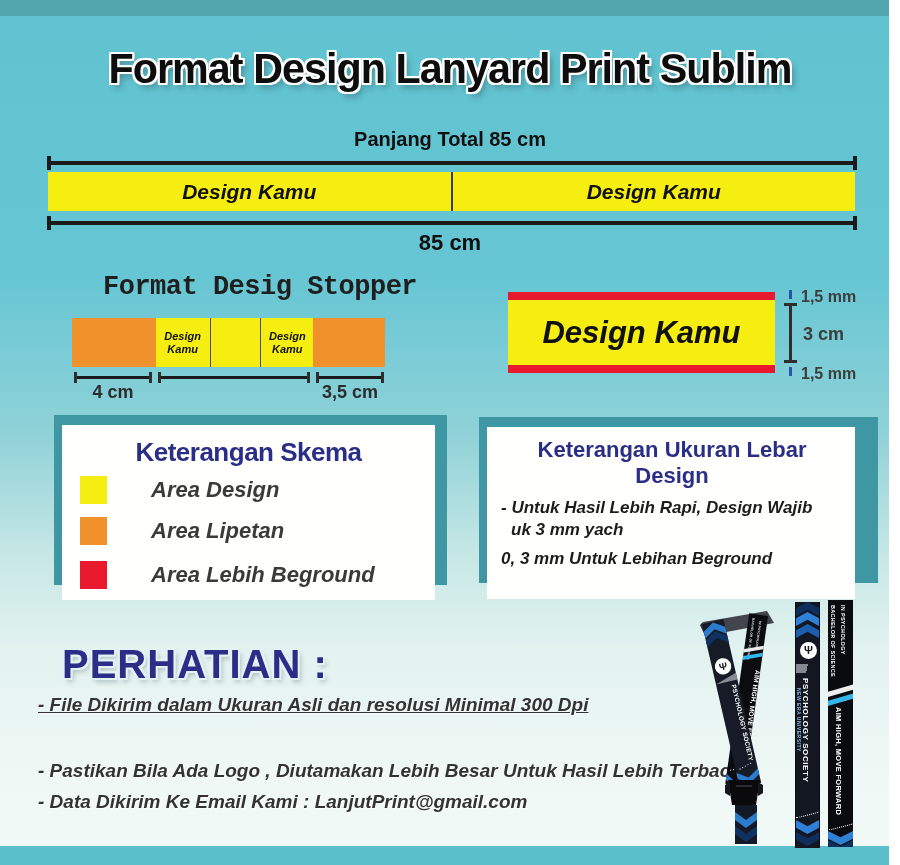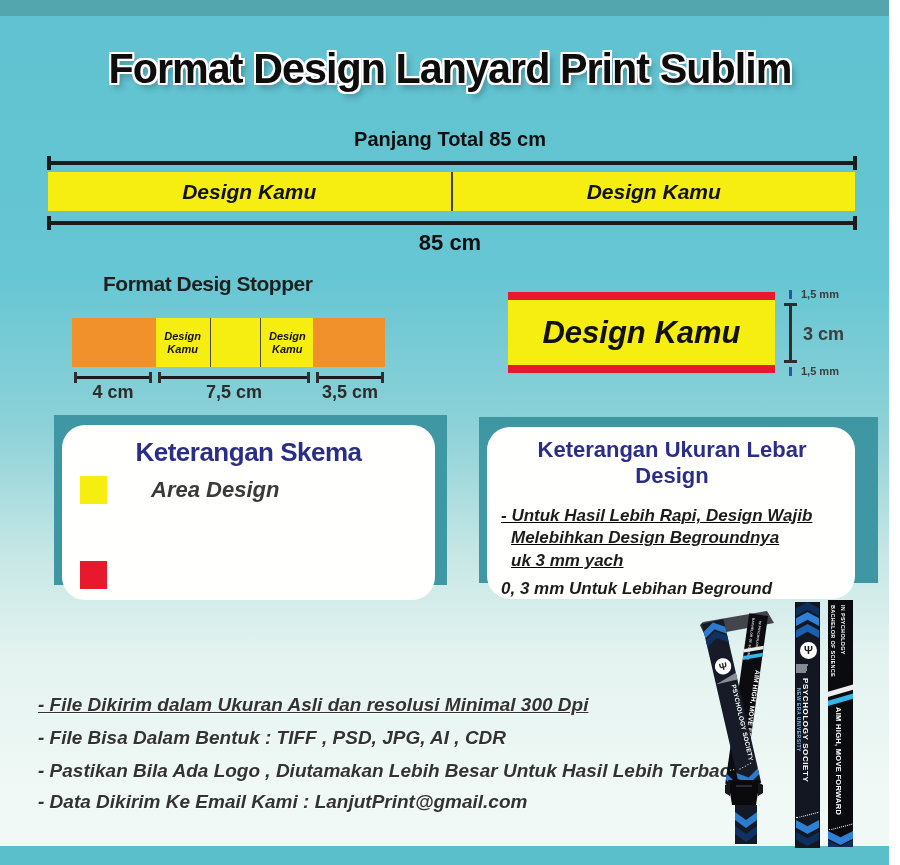--- a/index.html
+++ b/index.html
@@ -26,43 +26,43 @@
 
   .lbl-panjang{ left:0; top:128px; width:900px; text-align:center; font-size:20px; font-weight:bold; color:#101010; }
   .lbl-85{ left:0; top:230px; width:900px; text-align:center; font-size:22px; font-weight:bold; color:#101010; }
 
   
   .topbar{ left:48px; top:172px; width:807px; height:39px; background:#f6ee10; display:flex; }
   .topbar .half{ flex:1; display:flex; align-items:center; justify-content:center; font-size:21px; font-weight:bold; font-style:italic; color:#111; }
   .topbar .divider{ width:2px; background:#3c3c3c; }
 
   
-  .stopper-h{ left:103px; top:272px; font-size:21px; font-weight:800; color:#1f1f1f; letter-spacing:-.5px; }
+  .stopper-h{ left:103px; top:272px; font-size:27px; font-weight:800; color:#1f1f1f; letter-spacing:-.5px;font-family:Liberation Mono, monospace; }
   .stopbar{ left:72px; top:318px; width:313px; height:49px; display:flex; }
   .seg{ height:100%; display:flex; align-items:center; justify-content:center; text-align:center; }
   .seg.orange{ background:#f0912c; }
   .seg.yellow{ background:#f6ee10; }
   .seg .seglbl{ font-size:11px; font-weight:bold; font-style:italic; color:#111; line-height:1.15; }
   .segdiv{ width:1.5px; height:100%; background:#4e4e3a; }
   .dim-lbl{ font-size:18px; font-weight:bold; color:#2c2c2c; text-align:center; }
 
   
   .specbox{ left:508px; top:292px; width:267px; height:81px; display:flex; flex-direction:column; }
   .specbox .red{ height:8px; background:#e8192c; }
   .specbox .yel{ flex:1; background:#f6ee10; display:flex; align-items:center; justify-content:center; font-size:31px; font-weight:bold; font-style:italic; color:#111; }
   .tickv{ width:3px; height:9px; background:#2a57a5; }
   .vdim{ left:789px; top:303px; width:3px; height:60px; background:#2e2e2e; }
   .vdim::before,.vdim::after{ content:""; position:absolute; left:-5px; width:13px; height:3px; background:#2e2e2e; }
   .vdim::before{ top:0; } .vdim::after{ bottom:0; }
-  .mm-lbl{ font-size:11px; font-weight:bold; color:#3d3d3d; }
+  .mm-lbl{ font-size:16px; font-weight:bold; color:#3d3d3d; }
   .cm-lbl{ font-size:18px; font-weight:bold; color:#3d3d3d; }
 
   
   .boxshadow{ background:#3f97a3; }
-  .whitebox{ background:#fffffe;border-radius:23px; }
+  .whitebox{ background:#fffffe; }
   .skema-h{ width:100%; text-align:center; font-size:26px; font-weight:800; color:#2b2e86; letter-spacing:-.5px; }
   .legend-row{ position:absolute; display:flex; align-items:center; }
   .legend-sq{ width:27px; height:28px; }
   .legend-lbl{ margin-left:44px; font-size:22px; font-weight:bold; font-style:italic; color:#3a3a3a; }
   .ukuran-h{ width:100%; text-align:center; font-size:22px; font-weight:800; color:#2b2e86; }
   .ukuran-line{ font-size:17px; font-weight:bold; font-style:italic; color:#1c1c1c; line-height:1.32; }
   .contoh{ color:#2b3a94; }
 
   
   .perhatian-h{ left:62px; top:642px; font-size:40px; font-weight:900; color:#2b2e86; letter-spacing:1px;
@@ -120,21 +120,20 @@
     <div class="segdiv"></div>
     <div class="seg yellow" style="width:52px;">
       <div class="seglbl">Design Kamu</div>
     </div>
     <div class="seg orange" style="width:72px;"></div>
   </div>
   <div class="abs dimline thin" style="left:74px; top:376px; width:78px;"></div>
   <div class="abs dimline thin" style="left:158px; top:376px; width:152px;"></div>
   <div class="abs dimline thin" style="left:316px; top:376px; width:68px;"></div>
   <div class="abs dim-lbl" style="left:74px; top:382px; width:78px;">4 cm</div>
-  <div class="abs dim-lbl" style="left:158px; top:382px; width:152px;">7,5 cm</div>
   <div class="abs dim-lbl" style="left:316px; top:382px; width:68px;">3,5 cm</div>
 
   <div class="abs specbox">
     <div class="red"></div>
     <div class="yel">Design Kamu</div>
     <div class="red"></div>
   </div>
   <div class="abs tickv" style="left:789px; top:290px;"></div>
   <div class="abs mm-lbl" style="left:801px; top:288px;">1,5 mm</div>
   <div class="abs vdim"></div>
@@ -142,40 +141,44 @@
   <div class="abs tickv" style="left:789px; top:367px;"></div>
   <div class="abs mm-lbl" style="left:801px; top:365px;">1,5 mm</div>
 
   <div class="abs boxshadow" style="left:54px; top:415px; width:393px; height:170px;"></div>
   <div class="abs whitebox" style="left:62px; top:425px; width:373px; height:175px;">
     <div class="skema-h" style="margin-top:12px;">Keterangan Skema</div>
     <div class="legend-row" style="left:18px; top:51px;">
       <div class="legend-sq" style="background: rgb(246, 238, 16);"></div>
       <div class="legend-lbl">Area Design</div>
     </div>
+    <div class="legend-row" style="left:18px; top:92px;">
+      <div class="legend-sq" style="background: rgb(240, 145, 44);"></div>
+      <div class="legend-lbl">Area Lipetan</div>
+    </div>
     <div class="legend-row" style="left:18px; top:136px;">
       <div class="legend-sq" style="background: rgb(232, 25, 44);"></div>
+      <div class="legend-lbl">Area Lebih Beground</div>
     </div>
   </div>
 
   <div class="abs boxshadow" style="left:479px; top:417px; width:399px; height:166px;"></div>
   <div class="abs whitebox" style="left:487px; top:427px; width:368px; height:172px; padding:10px 12px 0 14px;">
     <div class="ukuran-h">Keterangan Ukuran Lebar Design</div>
-    <div style="margin-top:16px;text-decoration:underline;">
+    <div style="margin-top:8px;">
       <div class="ukuran-line">- Untuk Hasil Lebih Rapi, Design Wajib</div>
-      <div class="ukuran-line" style="padding-left:10px;">Melebihkan Design Begroundnya</div>
       <div class="ukuran-line" style="padding-left:10px;">uk 3 mm yach</div>
     </div>
     <div style="margin-top:6px;">
       <div class="ukuran-line">0, 3 mm Untuk Lebihan Beground</div>
     </div>
   </div>
 
+  <div class="abs perhatian-h">PERHATIAN :</div>
   <div class="abs bullet" style="top:694px;text-decoration:underline;">- File Dikirim dalam Ukuran Asli dan resolusi Minimal 300 Dpi</div>
-  <div class="abs bullet" style="top:727px;">- File Bisa Dalam Bentuk : TIFF , PSD, JPG, AI , CDR</div>
   <div class="abs bullet" style="top:760px;">- Pastikan Bila Ada Logo , Diutamakan Lebih Besar Untuk Hasil Lebih Terbaca</div>
   <div class="abs bullet" style="top:791px;">- Data Dikirim Ke Email Kami : LanjutPrint@gmail.com</div>
 
   <svg class="abs" style="left:670px; top:608px;" width="120" height="240" viewBox="0 0 120 240">
 
     <polygon points="33,14 97,3 104,15 40,27" fill="#43454d"></polygon>
     <polygon points="33,14 40,27 36,30 30,17" fill="#2d2f35"></polygon>
 
     <g transform="translate(98,8) rotate(8)">
       <rect x="-19" y="0" width="19" height="172" fill="#0b0c10"></rect>

